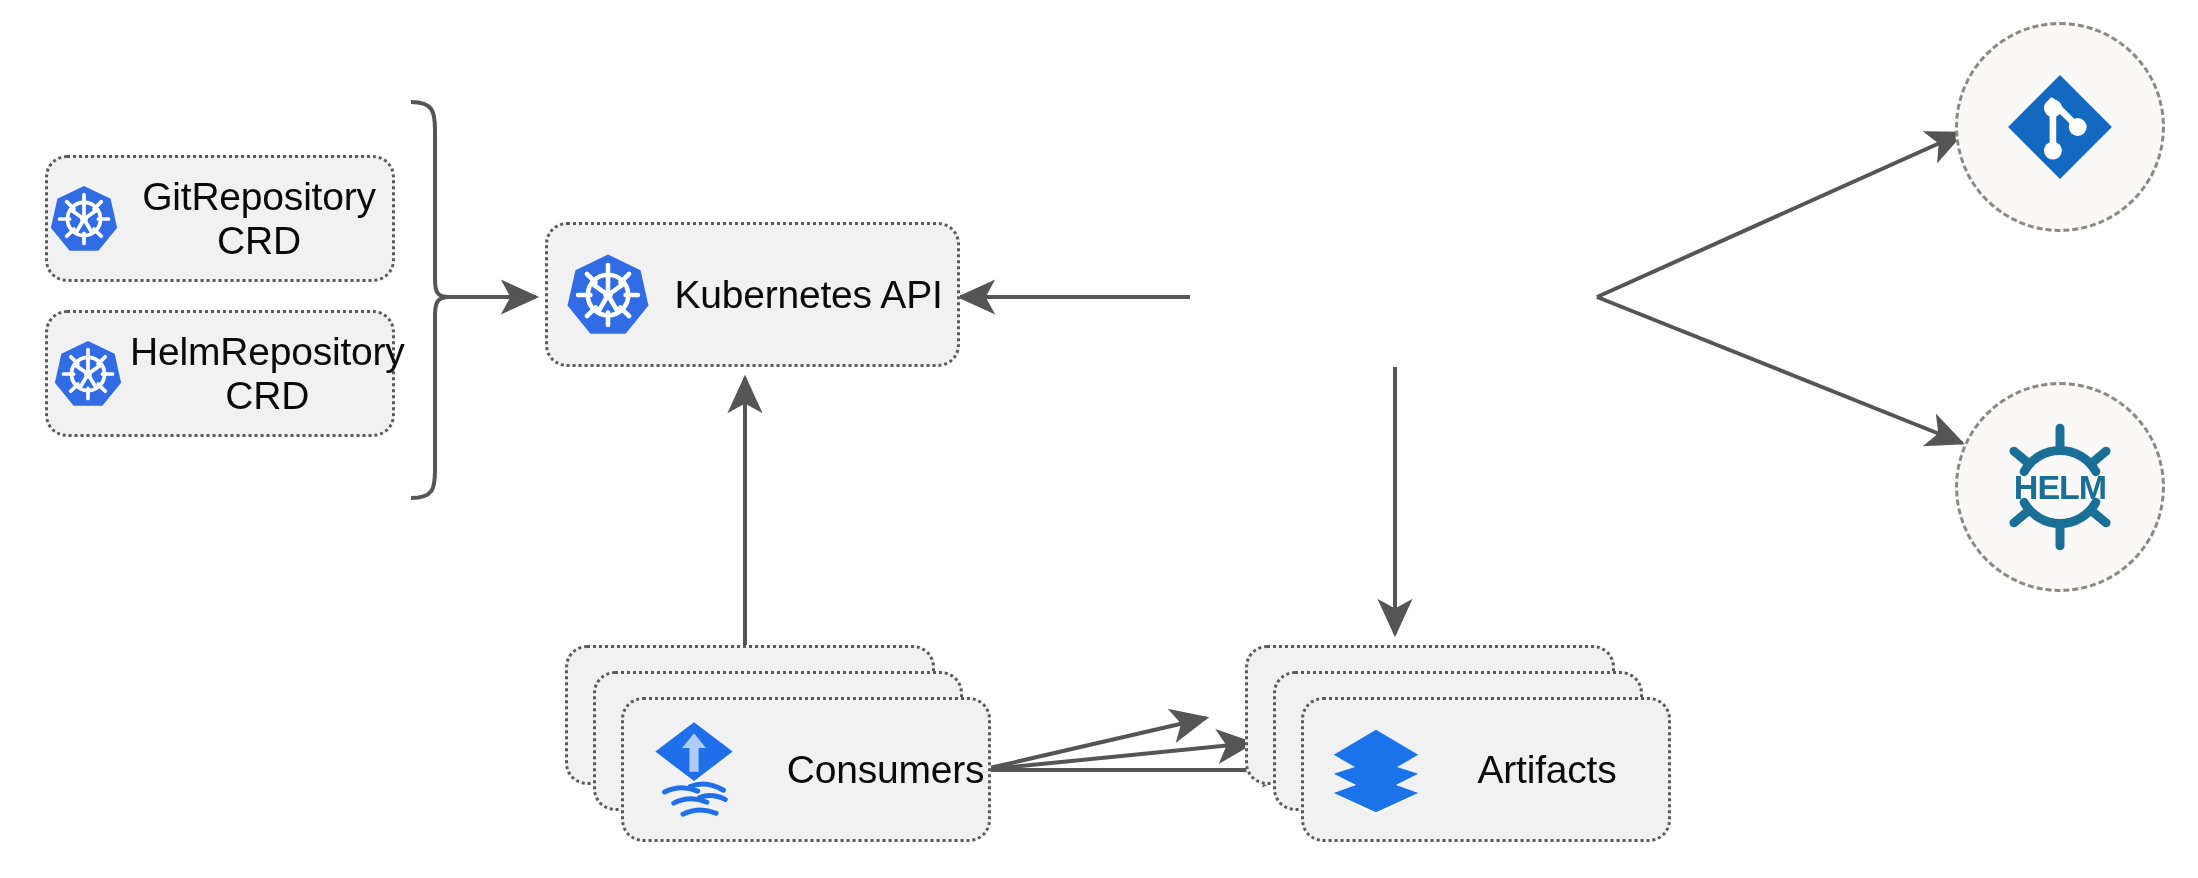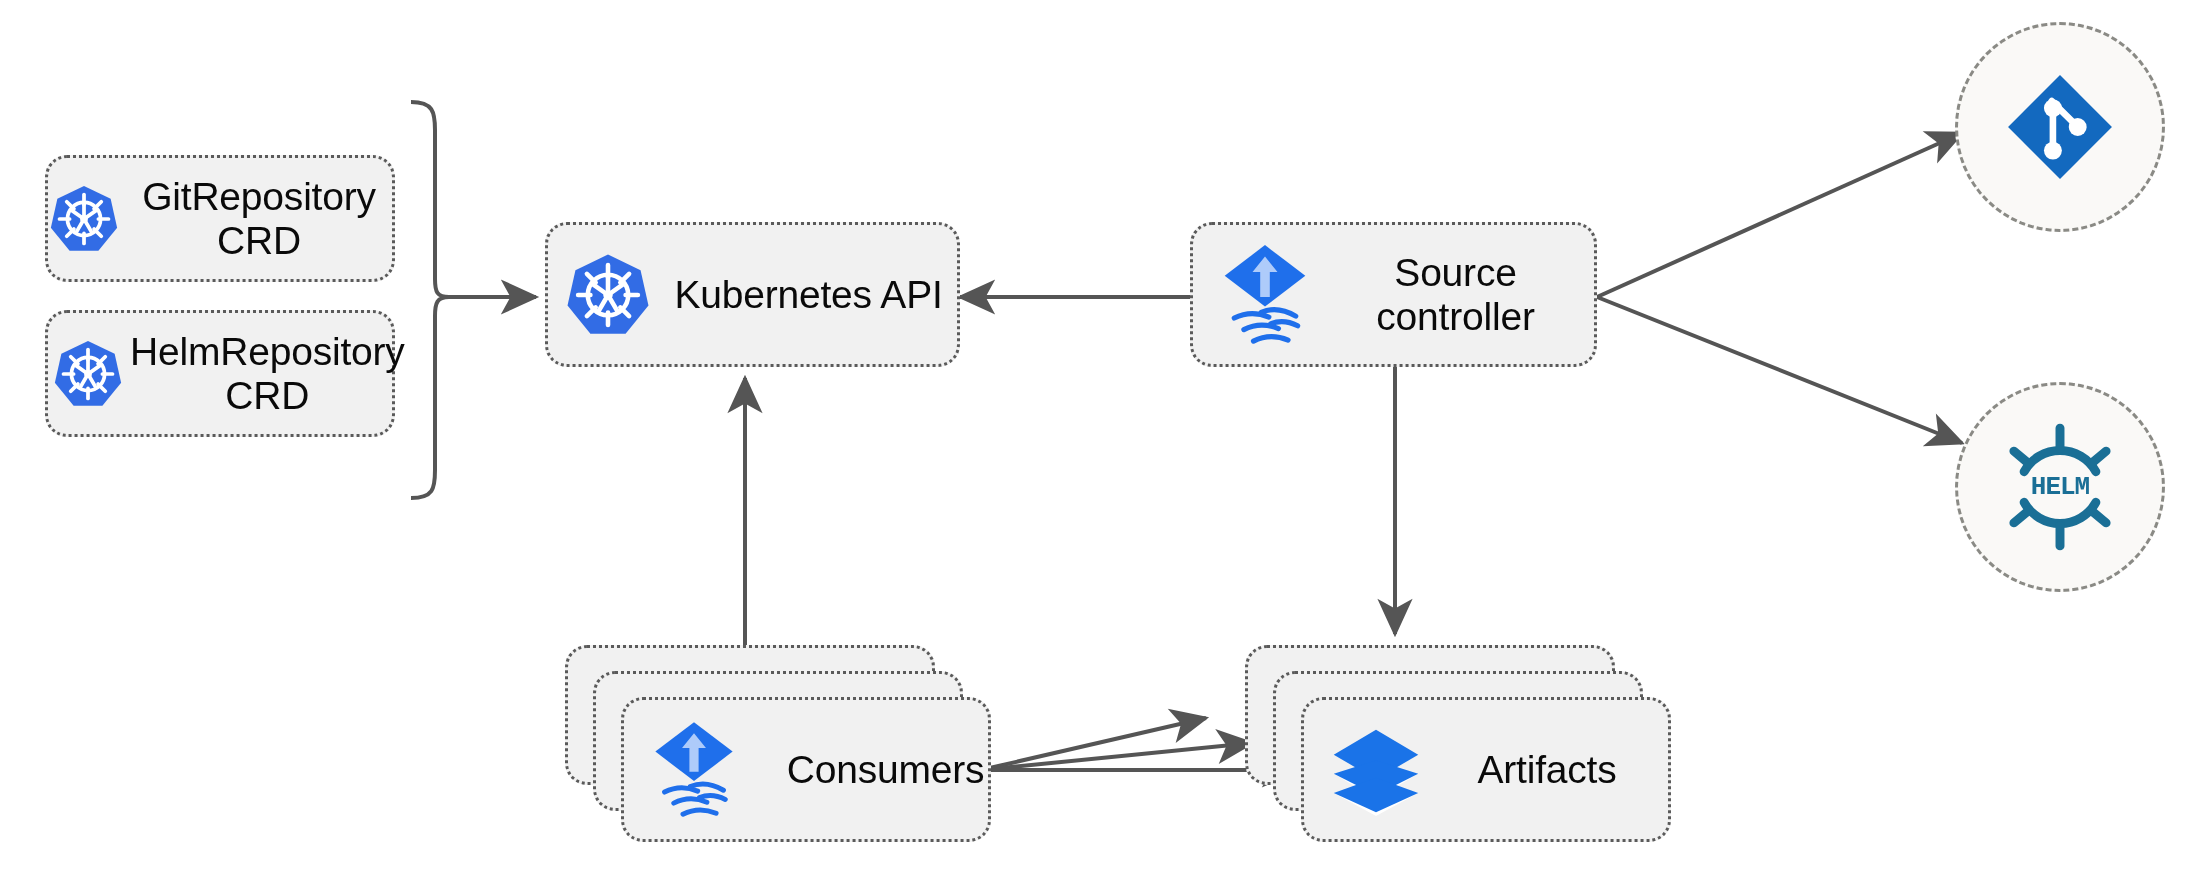--- a/index.html
+++ b/index.html
@@ -187,37 +187,20 @@
           <line x1="50" y1="50" x2="61" y2="69"></line>
           <line x1="50" y1="50" x2="39" y2="69"></line>
           <line x1="50" y1="50" x2="33" y2="38"></line>
         </g>
         <circle cx="50" cy="50" r="5.4" fill="#ffffff"></circle>
       </svg>
     </span>
     <span class="label" style="flex:1 1 auto; margin-left:8px;">Kubernetes API</span>
   </div>
 
-  <div class="node" style="left:1190px; top:222px; width:407px; height:145px; padding-left:24px;">
-    <span class="icon-wrap">
-      <svg width="96" height="108" viewBox="0 0 100 112" xmlns="http://www.w3.org/2000/svg">
-        <polygon points="50,4 92,36 50,68 8,36" fill="#1F6FEB"></polygon>
-        <path d="M50,16 L63,32 L55,32 L55,58 L45,58 L45,32 L37,32 Z" fill="#AECBFA"></path>
-        <g stroke="#1F6FEB" stroke-width="5.4" stroke-linecap="round" fill="none">
-          <path d="M18,80 C30,74 42,74 54,79"></path>
-          <path d="M28,92 C40,86 52,86 64,91"></path>
-          <path d="M38,104 C50,98 62,98 74,103"></path>
-          <path d="M46,74 C58,69 70,71 82,78"></path>
-          <path d="M56,86 C66,82 74,83 84,88"></path>
-        </g>
-      </svg>
-    </span>
-    <span class="label" style="flex:1 1 auto; margin-left:4px;">Source
-controller</span>
-  </div>
 
   <div style="position:absolute; left:565px; top:645px; width:440px; height:200px;">
     <div class="stack-card" style="left:0px; top:0px; width:370px; height:140px;"></div>
     <div class="stack-card" style="left:28px; top:26px; width:370px; height:140px;"></div>
     <div class="node" style="left:56px; top:52px; width:370px; height:145px; padding-left:24px;gap:41px;">
       <span class="icon-wrap">
         <svg width="92" height="104" viewBox="0 0 100 112" xmlns="http://www.w3.org/2000/svg">
           <polygon points="50,4 92,36 50,68 8,36" fill="#1F6FEB"></polygon>
           <path d="M50,16 L63,32 L55,32 L55,58 L45,58 L45,32 L37,32 Z" fill="#AECBFA"></path>
           <g stroke="#1F6FEB" stroke-width="5.4" stroke-linecap="round" fill="none">
@@ -274,18 +257,18 @@
           <line x1="50" y1="4" x2="50" y2="20"></line>
           <line x1="50" y1="80" x2="50" y2="96"></line>
           <line x1="14" y1="22" x2="26" y2="32"></line>
           <line x1="86" y1="22" x2="74" y2="32"></line>
           <line x1="14" y1="78" x2="26" y2="68"></line>
           <line x1="86" y1="78" x2="74" y2="68"></line>
         </g>
       </svg>
       <span style="position:absolute; left:0; top:0; width:128px; height:128px;
                    display:flex; align-items:center; justify-content:center;
-                   color:#1A6F96; font-size:26px; font-weight:bold;
-                   letter-spacing:-1px; font-family:Liberation Mono, monospace;">HELM</span>
+                   color:#1A6F96; font-size:34px; font-weight:bold;
+                   letter-spacing:-1px; font-family:Liberation Sans, sans-serif;">HELM</span>
     </span>
   </div>
 
 </div>
 
 </body></html>

